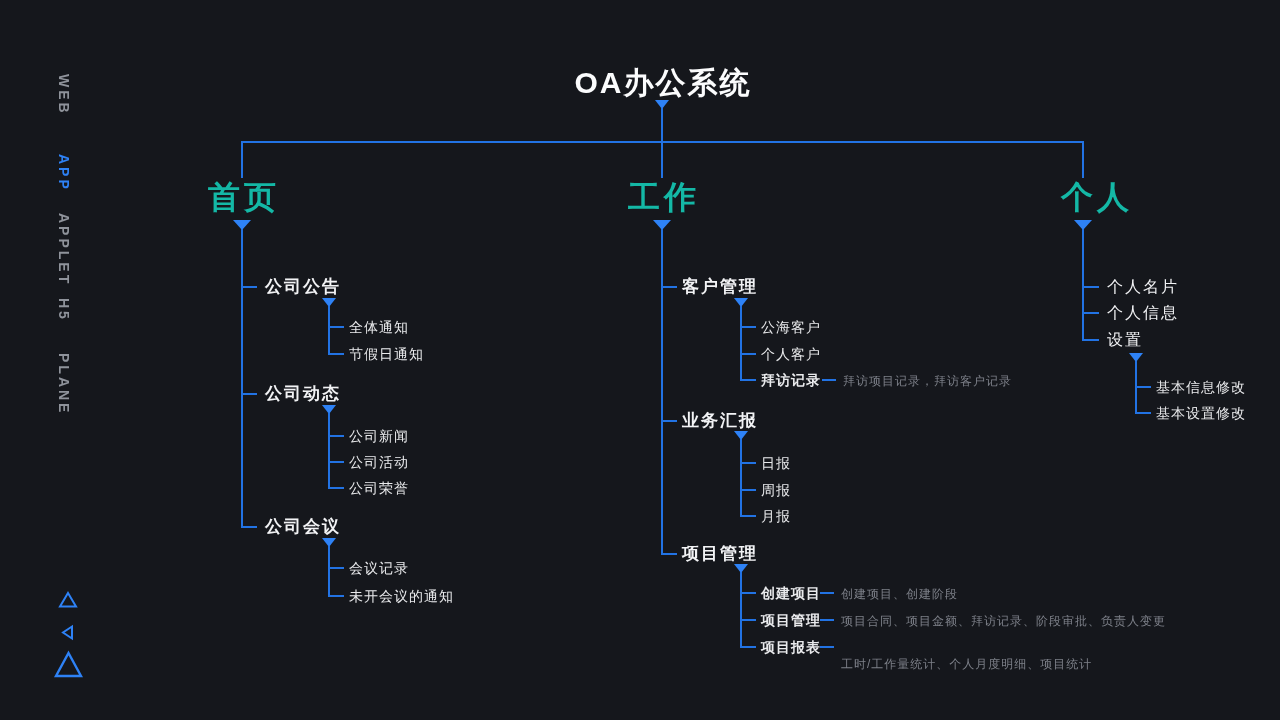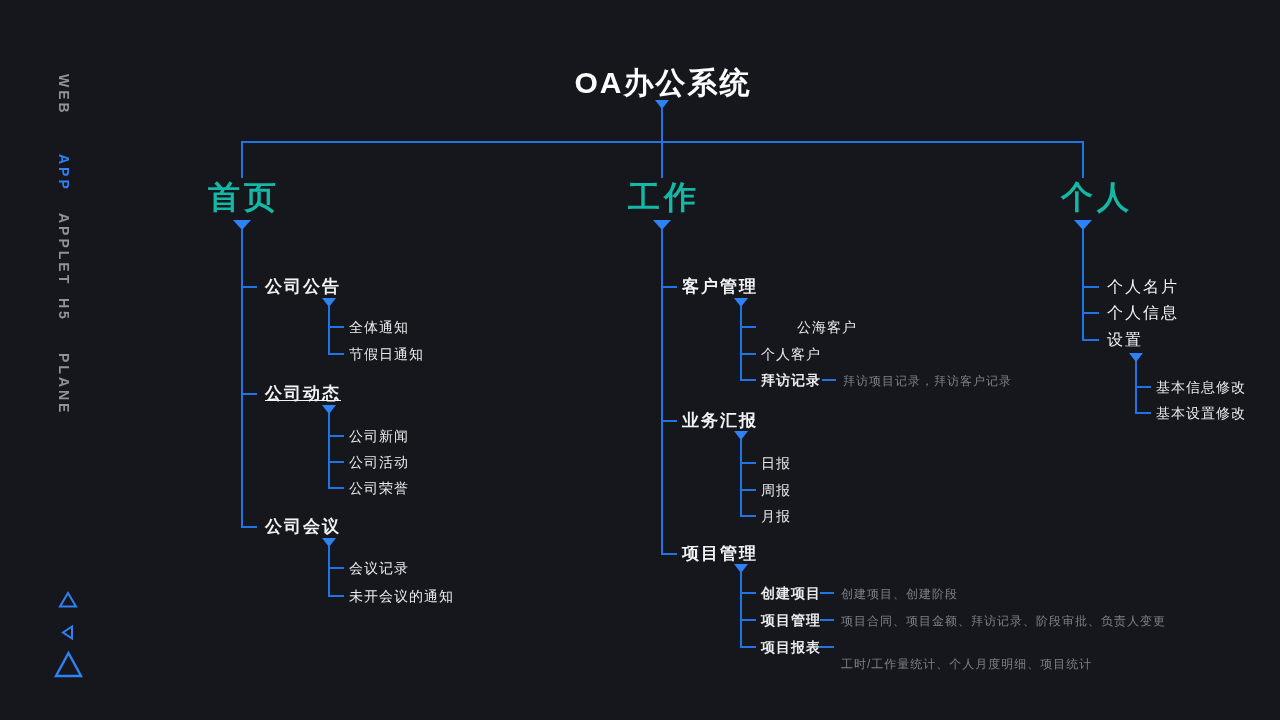--- a/index.html
+++ b/index.html
@@ -101,21 +101,21 @@
   <div class="hline" style="left:241px;top:286px;width:16px;"></div>
   <div class="section-label" style="left:265px;top:276px;">公司公告</div>
   <div class="tri tri-sm" style="left:322px;top:298px;"></div>
   <div class="vline" style="left:328px;top:306px;height:49px;"></div>
   <div class="hline" style="left:328px;top:326px;width:16px;"></div>
   <div class="child-label" style="left:349px;top:318px;">全体通知</div>
   <div class="hline" style="left:328px;top:353px;width:16px;"></div>
   <div class="child-label" style="left:349px;top:345px;">节假日通知</div>
 
   <div class="hline" style="left:241px;top:393px;width:16px;"></div>
-  <div class="section-label" style="left:265px;top:383px;text-decoration:underline;">公司动态</div>
+  <div class="section-label" style="left:265px;top:383px;">公司动态</div>
   <div class="tri tri-sm" style="left:322px;top:405px;"></div>
   <div class="vline" style="left:328px;top:413px;height:76px;"></div>
   <div class="hline" style="left:328px;top:435px;width:16px;"></div>
   <div class="child-label" style="left:349px;top:427px;">公司新闻</div>
   <div class="hline" style="left:328px;top:461px;width:16px;"></div>
   <div class="child-label" style="left:349px;top:453px;text-align:right;">公司活动</div>
   <div class="hline" style="left:328px;top:487px;width:16px;"></div>
   <div class="child-label" style="left:349px;top:479px;">公司荣誉</div>
 
   <div class="hline" style="left:241px;top:526px;width:16px;"></div>
@@ -129,21 +129,21 @@
 
   <div class="branch-label" style="left:664px;top:181px;">工作</div>
   <div class="tri tri-lg" style="left:653px;top:220px;"></div>
   <div class="vline" style="left:661px;top:229px;height:326px;"></div>
 
   <div class="hline" style="left:661px;top:286px;width:16px;"></div>
   <div class="section-label" style="left:682px;top:276px;">客户管理</div>
   <div class="tri tri-sm" style="left:734px;top:298px;"></div>
   <div class="vline" style="left:740px;top:306px;height:75px;"></div>
   <div class="hline" style="left:740px;top:326px;width:16px;"></div>
-  <div class="child-label" style="left:761px;top:318px;margin-left:36px;">公海客户</div>
+  <div class="child-label" style="left:761px;top:318px;">公海客户</div>
   <div class="hline" style="left:740px;top:353px;width:16px;"></div>
   <div class="child-label" style="left:761px;top:345px;">个人客户</div>
   <div class="hline" style="left:740px;top:379px;width:16px;"></div>
   <div class="child-label strong" style="left:761px;top:371px;">拜访记录</div>
   <div class="note-dash" style="left:822px;top:379px;"></div>
   <div class="note-label" style="left:843px;top:373px;">拜访项目记录，拜访客户记录</div>
 
   <div class="hline" style="left:661px;top:420px;width:16px;"></div>
   <div class="section-label" style="left:682px;top:410px;">业务汇报</div>
   <div class="tri tri-sm" style="left:734px;top:431px;"></div>

